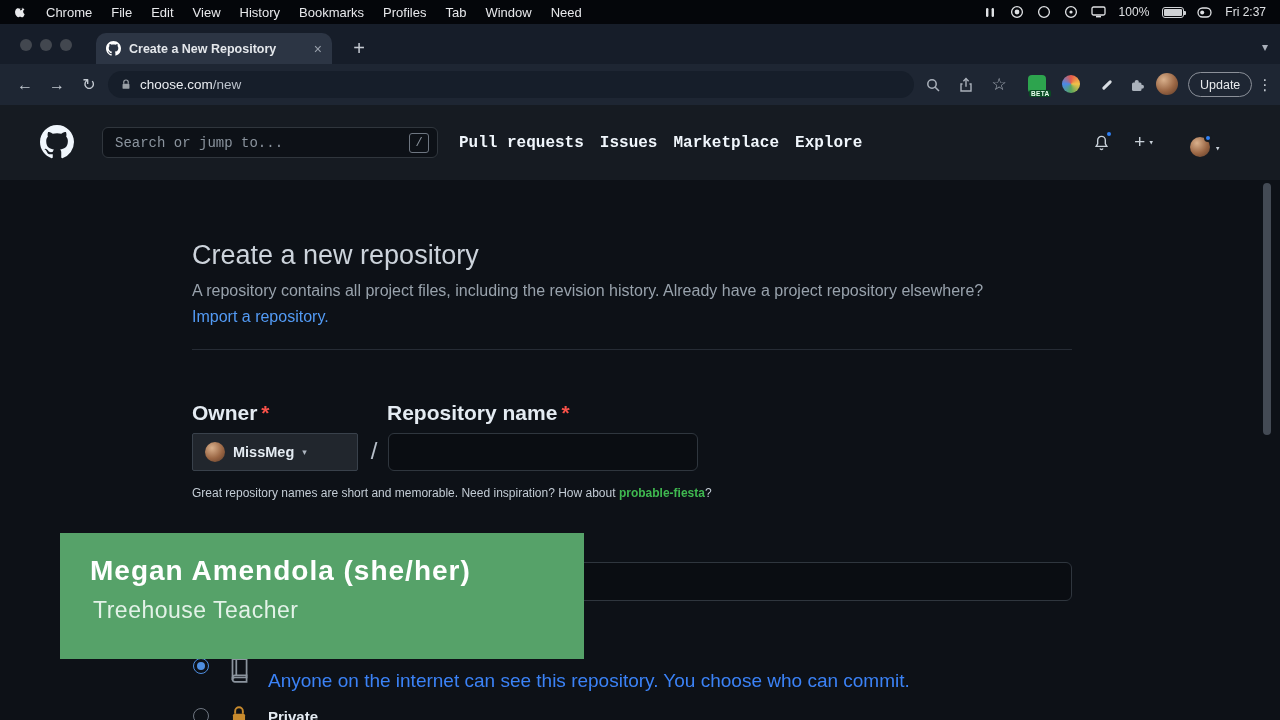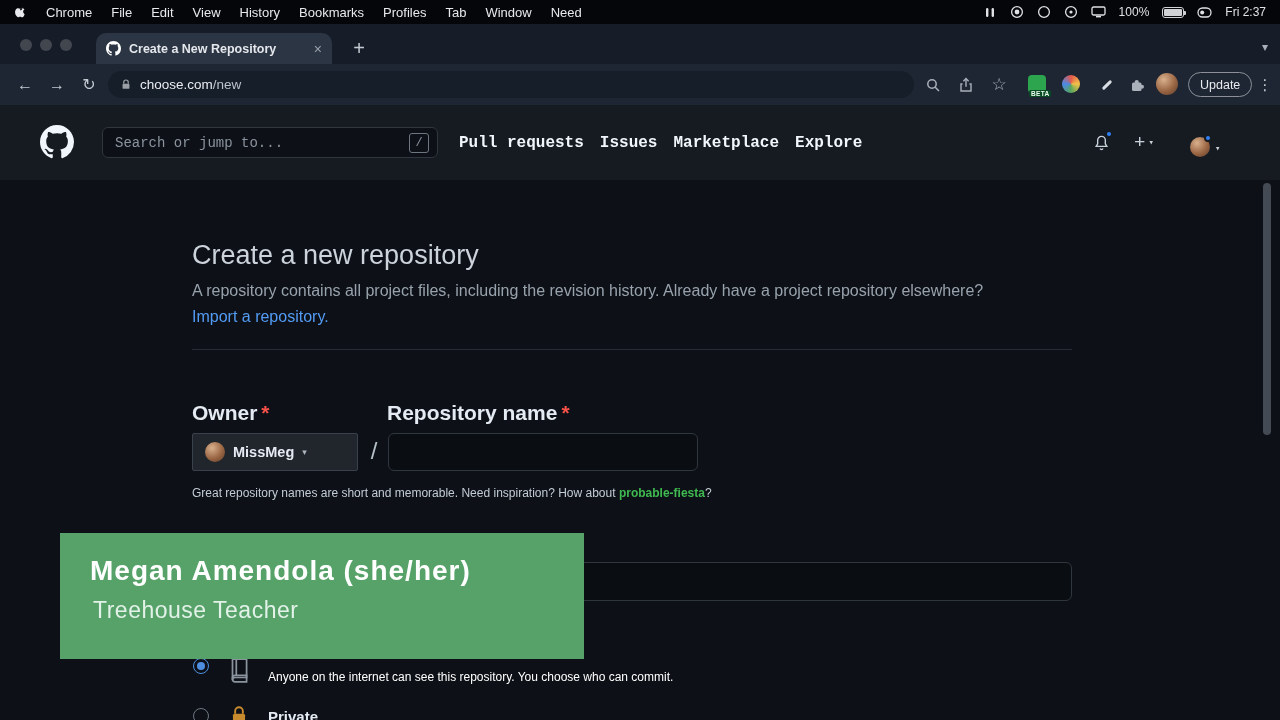--- a/index.html
+++ b/index.html
@@ -93,21 +93,21 @@
   .hintline a { color:#3fb950; font-weight:700; text-decoration:none; }
   .descinput { position:absolute; left:192px; top:562px; width:880px; height:39px; background:#0a0d12;
                border:1px solid #2f363e; border-radius:6px; color:#c9d1d9; font-size:14px; padding:0 10px;
                font-family:inherit; outline:none; }
   .radio { position:absolute; width:16px; height:16px; border-radius:50%; background:transparent; }
   .radio.checked { border:1px solid #4e8ee0; }
   .radio.checked::after { content:""; position:absolute; left:3px; top:3px; width:8px; height:8px; border-radius:50%;
                           background:#4e8ee0; }
   .radio.unchecked { border:1px solid #6e7681; }
   .repoicon { position:absolute; left:226px; top:656px; }
-  .pubdesc { position:absolute; left:268px; top:670px; font-size:12px; color:#ffffff; }
+  .pubdesc { position:absolute; left:268px; top:670px; font-size:19px; color:#3b82f6; }
   .lockicon { position:absolute; left:228px; top:704px; }
   .privlbl { position:absolute; left:268px; top:708px; font-size:15px; font-weight:700; color:#e4ebf2; }
   .scrollthumb { position:absolute; left:1263px; top:183px; width:8px; height:252px; background:#434a54; border-radius:4px; }
 
   
   .lowerthird { position:absolute; left:60px; top:533px; width:524px; height:126px; background:#56a269; z-index:10; }
   .lt-name { position:absolute; left:30px; top:22px; font-size:28px; font-weight:700; color:#ffffff; letter-spacing:1px; }
   .lt-role { position:absolute; left:33px; top:64px; font-size:23px; font-weight:400; color:#e3f2e8; letter-spacing:.5px; }
 
   svg { display:block; }

